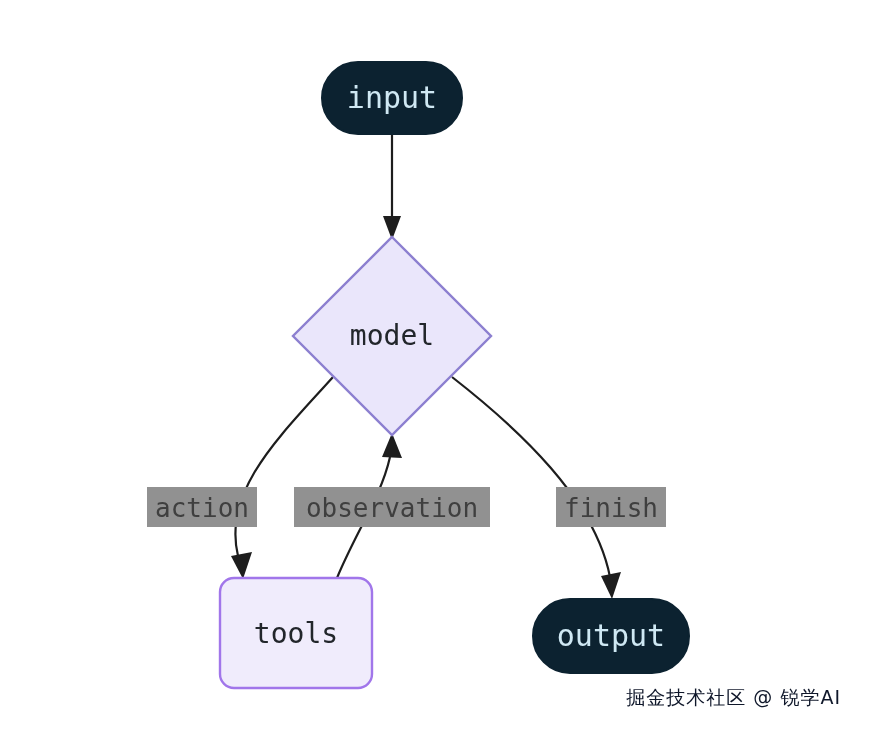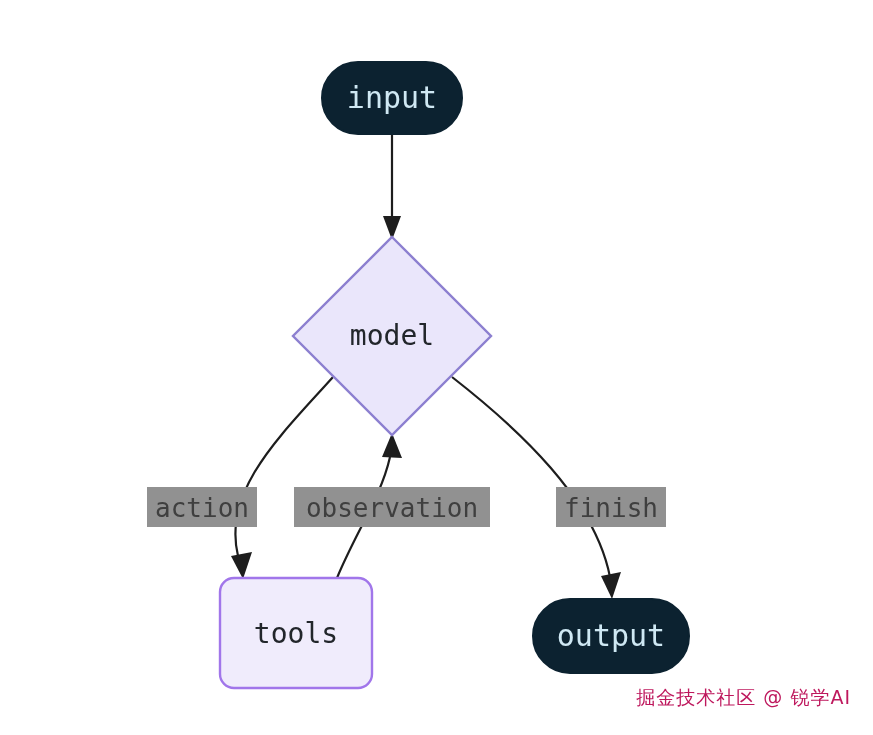--- a/index.html
+++ b/index.html
@@ -50,25 +50,25 @@
   .edge-path {
     fill: none;
     stroke: #1d1d1d;
     stroke-width: 2.2px;
   }
   .arrow-head {
     fill: #1d1d1d;
   }
   .watermark {
     position: absolute;
-    right: 22px;
+    right: 32px;
     bottom: 24px;
     font-family: "DejaVu Sans", sans-serif;
     font-size: 19px;
-    color: #be185d;
+    color: #0f172a;
     letter-spacing: 1px;
     white-space: nowrap;
   }
 </style>
 </head>
 <body>
 
 <div id="canvas">
 
   <svg id="graph-svg" viewBox="0 0 873 735">

